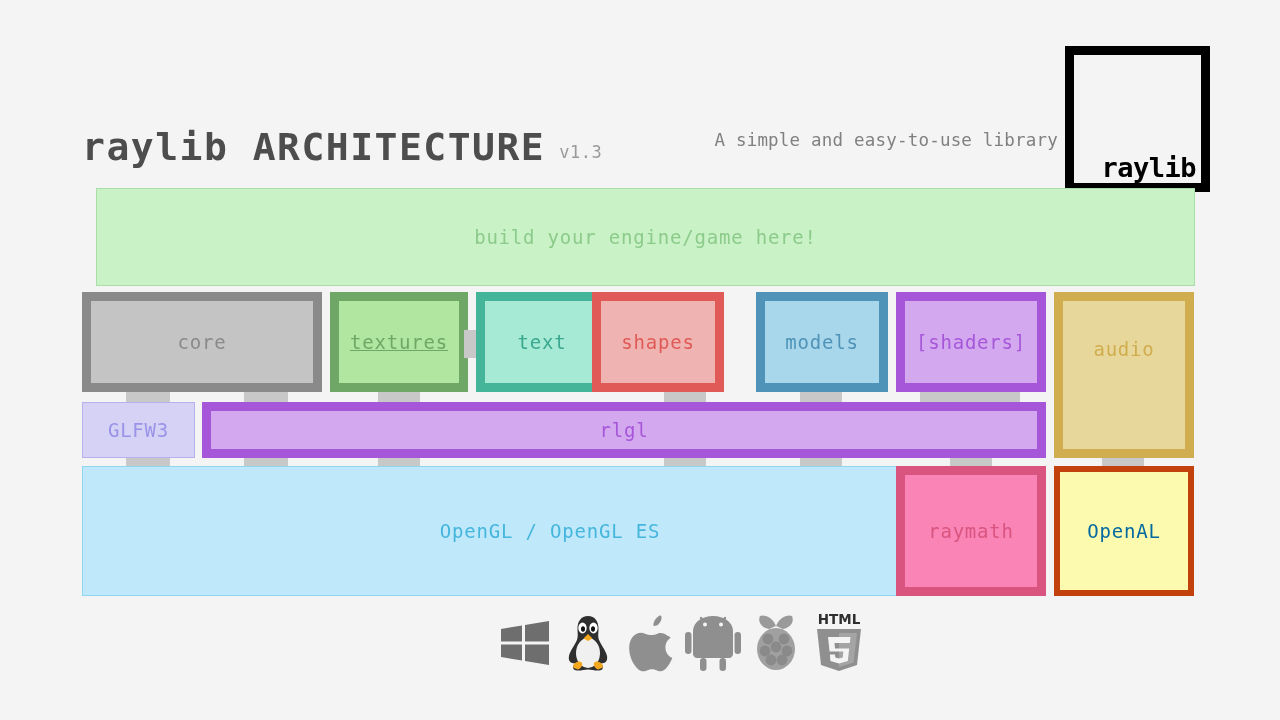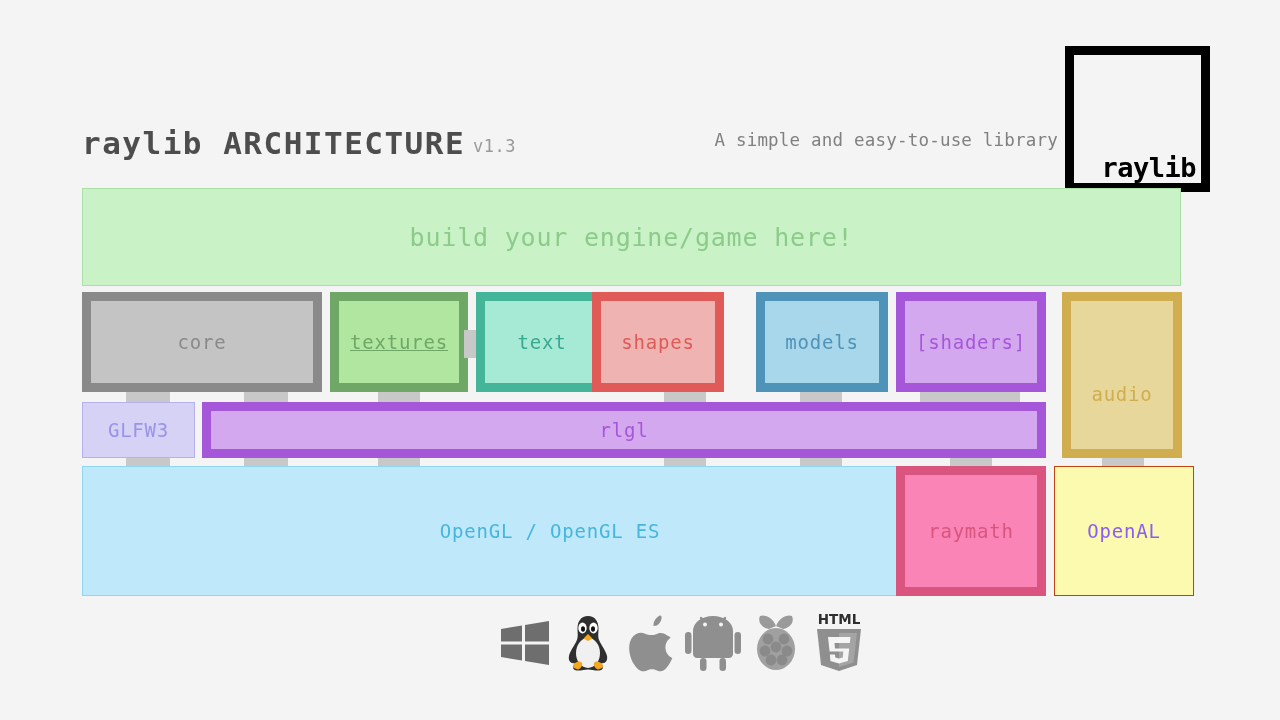--- a/index.html
+++ b/index.html
@@ -19,32 +19,32 @@
 
   
   #title-row {
     position: absolute;
     left: 82px;
     top: 128px;
     display: flex;
     align-items: baseline;
   }
   #page-title {
-    font-size: 31px;
+    font-size: 38px;
     letter-spacing: 1.5px;
     color: #4d4d4d;
     font-weight: bold;
     font-family: "DejaVu Sans Mono", "Liberation Mono", monospace;
     line-height: 1;
     white-space: nowrap;
   }
   #page-version {
     font-size: 17px;
     color: #9a9a9a;
-    margin-left: 8px;
+    margin-left: 14px;
     letter-spacing: 0.5px;
     position: relative;
     top: -2px;
   }
 
   #tagline {
     position: absolute;
     right: 222px;
     top: 128px;
     text-align: right;
@@ -100,21 +100,21 @@
   .b-textures { background:#b0e6a0; border:9px solid #6fa866; color:#6fa866; }
   .b-text     { background:#a6ead6; border:9px solid #45b59a; color:#3aa88e; }
   .b-shapes   { background:#efb4b1; border:9px solid #e05a57; color:#e05a57; }
   .b-models   { background:#a8d6ea; border:9px solid #4f94b8; color:#4f94b8; }
   .b-shaders  { background:#d4a8ef; border:9px solid #a657d9; color:#a657d9; }
   .b-audio    { background:#e8d79a; border:9px solid #d0ad4e; color:#d0ad4e; }
   .b-glfw     { background:#d5d2f5; border:1px solid #b6b0ee; color:#9a93e8; }
   .b-rlgl     { background:#d4a8ef; border:9px solid #a657d9; color:#a657d9; }
   .b-opengl   { background:#bfe9fa; border:1px solid #8fd6f2; color:#46b6dd; }
   .b-raymath  { background:#f984b5; border:9px solid #d9557f; color:#d9557f; }
-  .b-openal   { background:#fbfaae; border:1px solid #c2410c; color:#8b5cf6; }
+  .b-openal   { background:#fbfaae; border:6px solid #c2410c; color:#0369a1; }
 
   
   #platforms-row {
     position: absolute;
     left: 497px;
     top: 608px;
     width: 700px;
     height: 70px;
     display: flex;
     align-items: center;
@@ -143,21 +143,21 @@
 </div>
 
 <div id="tagline">
   <div>A simple and easy-to-use library</div>
 </div>
 
 <div id="logo-box">
   <span id="logo-text">raylib</span>
 </div>
 
-<div class="block b-engine" style="left:82px; top:188px; width:1099px; height:98px; font-size:25px;">
+<div class="block b-engine" style="left:96px; top:188px; width:1099px; height:98px; font-size:19px;">
   <span>build your engine/game here!</span>
 </div>
 
 <div class="block b-core" style="left:82px; top:292px; width:240px; height:100px;">
   <span>core</span>
 </div>
 
 <div class="block b-textures" style="left:330px; top:292px; width:138px; height:100px;text-decoration:underline;">
   <span>textures</span>
 </div>
@@ -171,21 +171,21 @@
 </div>
 
 <div class="block b-models" style="left:756px; top:292px; width:132px; height:100px;">
   <span>models</span>
 </div>
 
 <div class="block b-shaders" style="left:896px; top:292px; width:150px; height:100px;">
   <span>[shaders]</span>
 </div>
 
-<div class="block b-audio" style="left:1054px; top:292px; width:120px; height:166px; align-items:center; padding-top:37px;margin-left:8px;">
+<div class="block b-audio" style="left:1054px; top:292px; width:140px; height:166px; align-items:flex-start; padding-top:37px;">
   <span>audio</span>
 </div>
 
 <div class="tab" style="left:126px; top:392px; width:44px; height:12px;"></div>
 <div class="tab" style="left:244px; top:392px; width:44px; height:12px;"></div>
 <div class="tab" style="left:378px; top:392px; width:42px; height:12px;"></div>
 <div class="tab" style="left:664px; top:392px; width:42px; height:12px;"></div>
 <div class="tab" style="left:800px; top:392px; width:42px; height:12px;"></div>
 <div class="tab" style="left:920px; top:392px; width:100px; height:12px;"></div>
 

